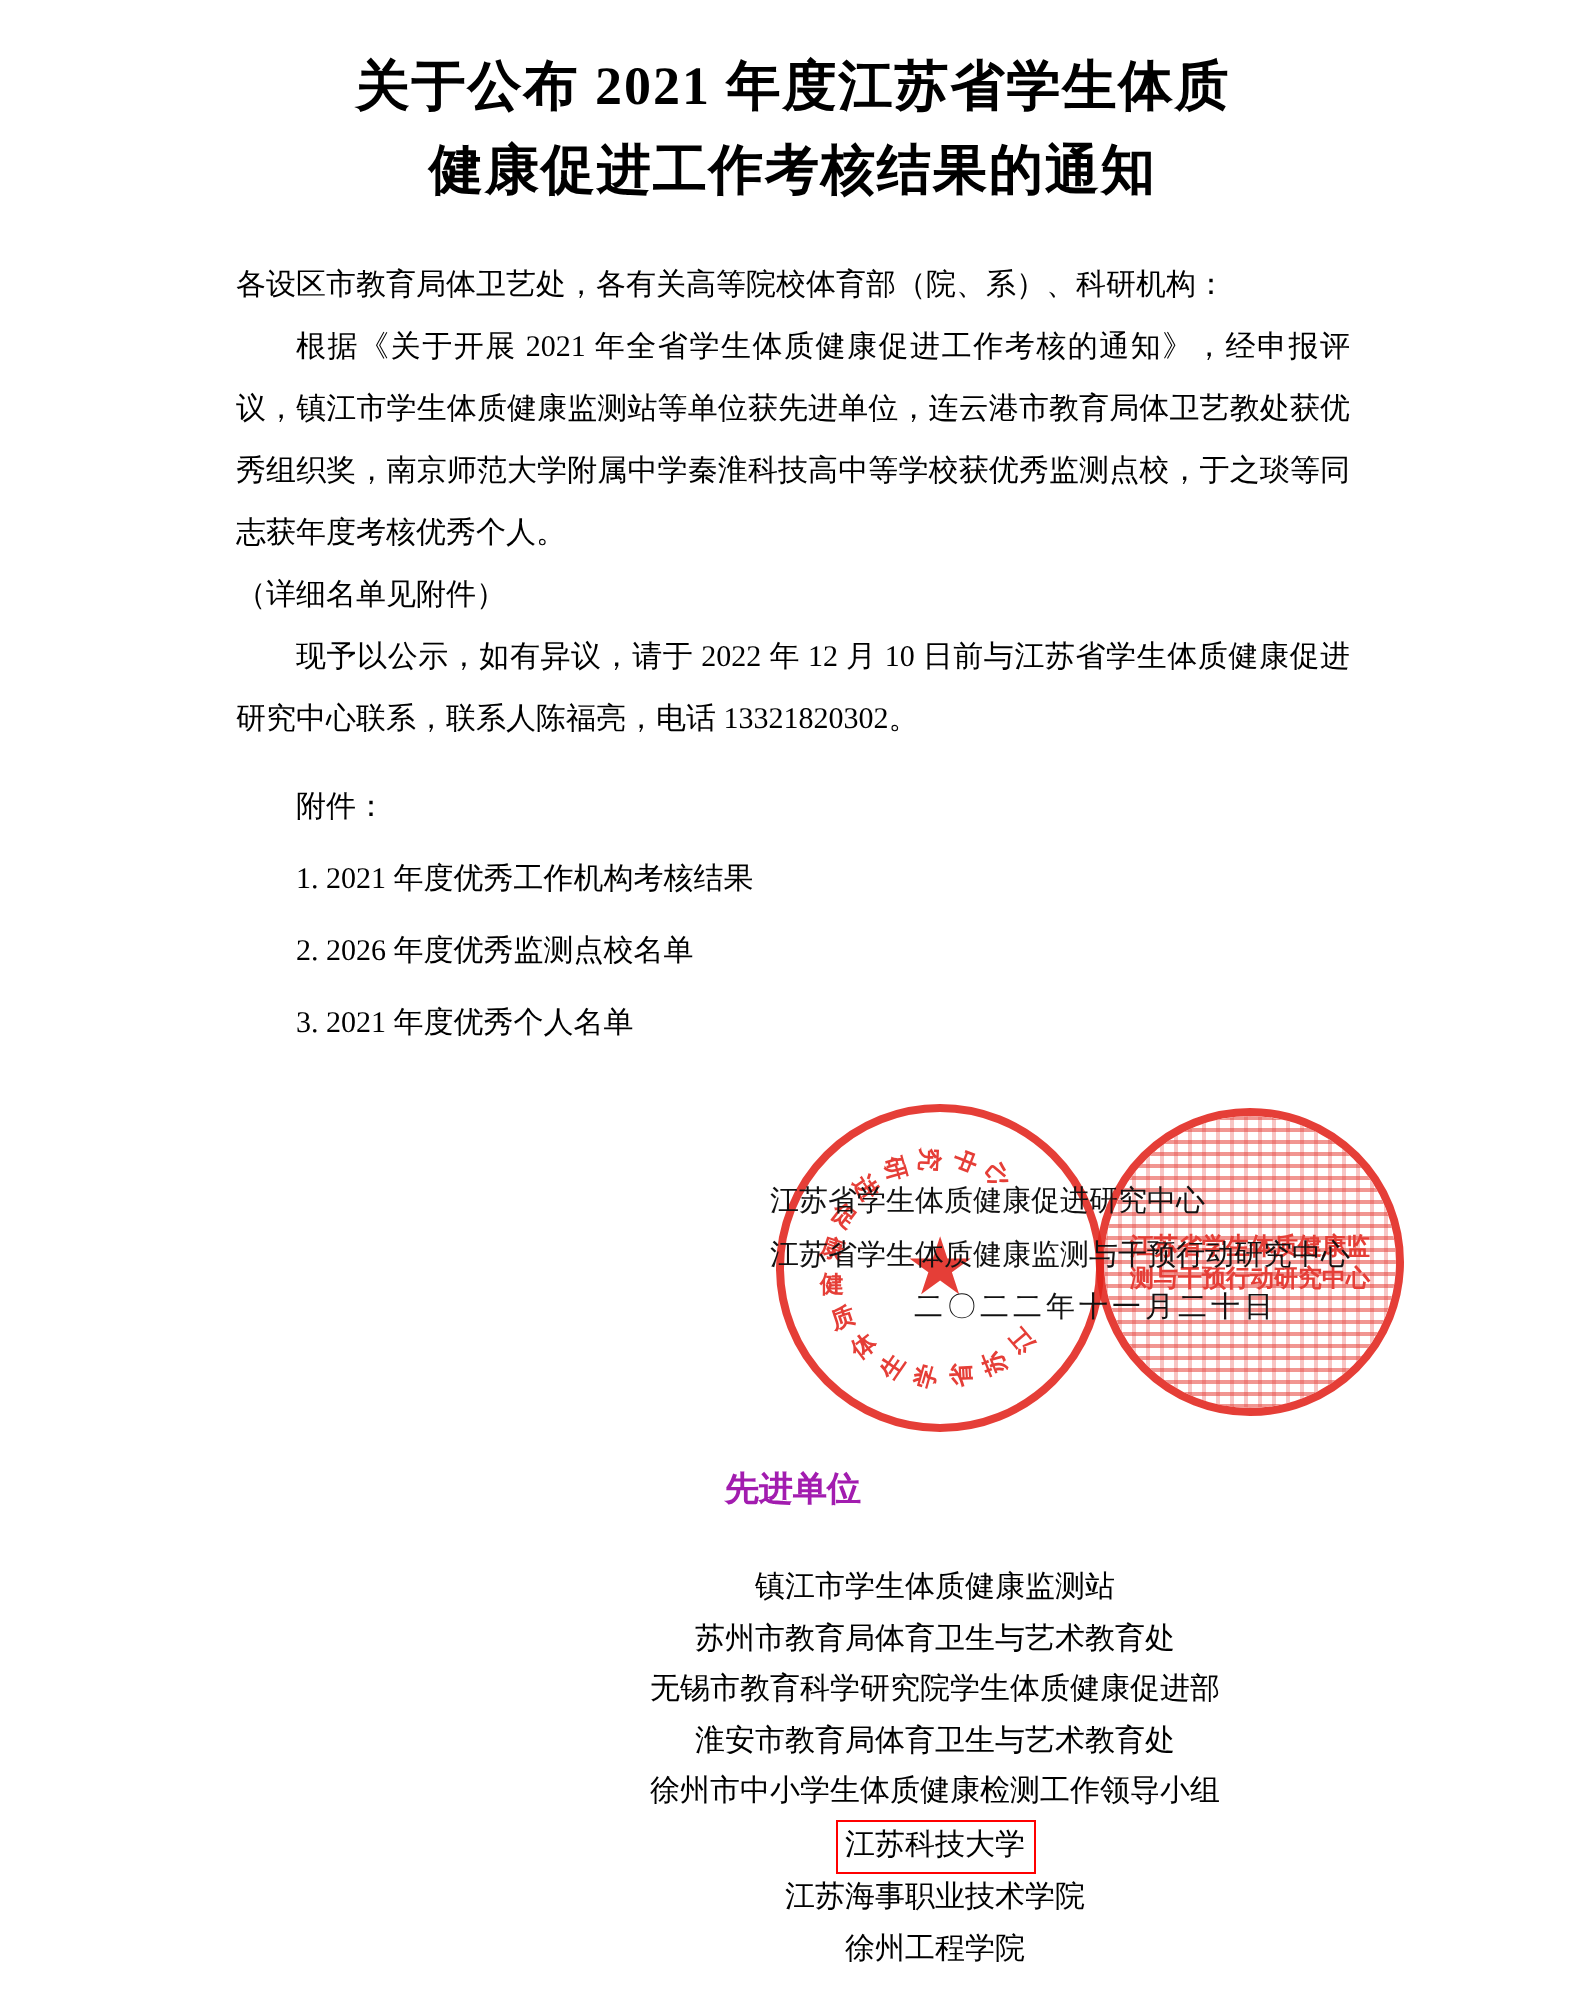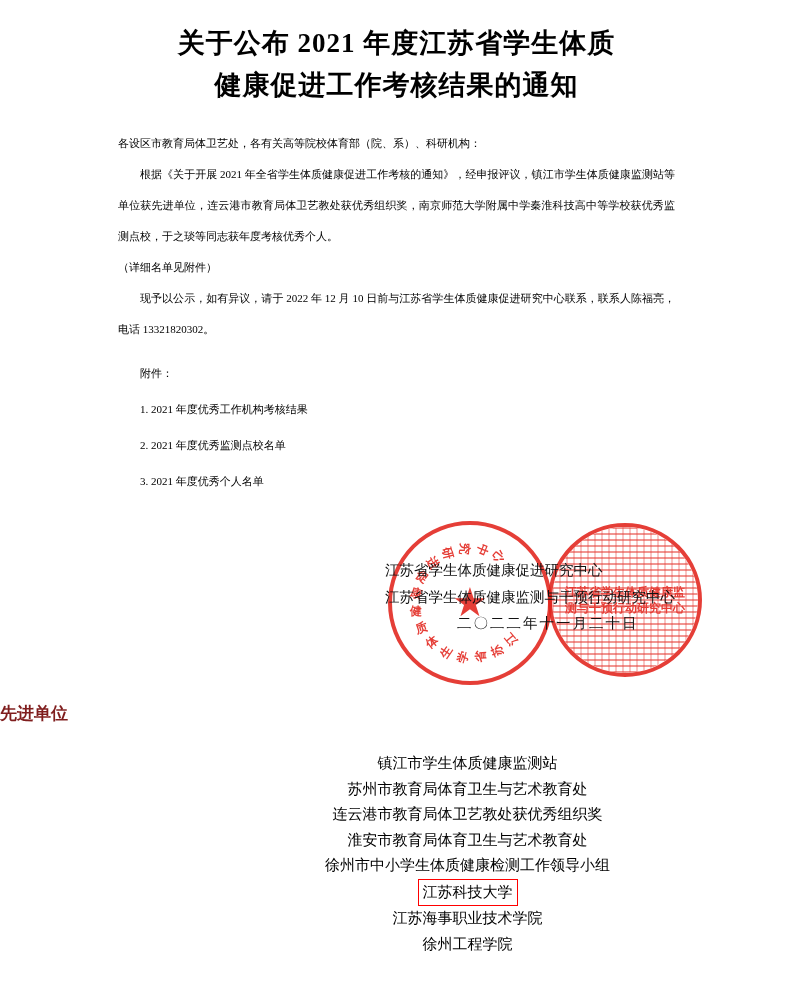--- a/index.html
+++ b/index.html
@@ -26,21 +26,21 @@
     text-align: center;
     font-size: 27px;
     font-weight: 700;
     line-height: 42px;
     letter-spacing: 1px;
     padding: 22px 95px 0 95px;
     font-family: "Liberation Serif", "DejaVu Serif", serif;
   }
   .body-block {
     padding: 22px 118px 0 118px;
-    font-size: 11px;
+    font-size: 15px;
     line-height: 31px;
     text-align: justify;
   }
   .p {
     margin: 0;
     text-align: justify;
   }
   .indent {
     text-indent: 2em;
   }
@@ -131,22 +131,22 @@
   }
   .seal-hatch {
     position: absolute;
     left: 0; top: 0; width: 100%; height: 100%;
     background:
       repeating-linear-gradient(0deg, rgba(226,36,28,0.55) 0 2px, rgba(255,255,255,0) 2px 6px),
       repeating-linear-gradient(90deg, rgba(226,36,28,0.30) 0 2px, rgba(255,255,255,0) 2px 7px);
     border-radius: 50%;
   }
   .red-heading {
-    text-align: left;
-    color: #7f1d1d;
+    text-align: center;
+    color: #a21caf;
     font-weight: 700;
     font-size: 17px;
     margin-top: 12px;
     font-family: "Liberation Sans", sans-serif;
   }
   .unit-list {
     margin: 26px 0 0 0;
     padding: 0 0 0 142px;
     list-style: none;
     font-size: 15px;
@@ -170,21 +170,21 @@
     <div>健康促进工作考核结果的通知</div>
   </div>
 
   <div class="body-block">
     <p class="p">各设区市教育局体卫艺处，各有关高等院校体育部（院、系）、科研机构：</p>
     <p class="p indent">根据《关于开展 2021 年全省学生体质健康促进工作考核的通知》，经申报评议，镇江市学生体质健康监测站等单位获先进单位，连云港市教育局体卫艺教处获优秀组织奖，南京师范大学附属中学秦淮科技高中等学校获优秀监测点校，于之琰等同志获年度考核优秀个人。</p>
     <p class="p">（详细名单见附件）</p>
     <p class="p indent">现予以公示，如有异议，请于 2022 年 12 月 10 日前与江苏省学生体质健康促进研究中心联系，联系人陈福亮，电话 13321820302。</p>
     <p class="p attach-head">附件：</p>
     <p class="p attach-item">1. 2021 年度优秀工作机构考核结果</p>
-    <p class="p attach-item">2. 2021 年度优秀监测点校名单</p>
+    <p class="p attach-item">2. 2026 年度优秀监测点校名单</p>
     <p class="p attach-item">3. 2021 年度优秀个人名单</p>
   </div>
 
   <div class="stamp-area">
 
     <div class="seal seal-round">
       <div class="seal-arc-text" id="arcText">
           <span style="transform: rotate(-220deg) translate(0px, -60px) rotate(90deg);">江</span>
           <span style="transform: rotate(-201.429deg) translate(0px, -60px) rotate(90deg);">苏</span>
           <span style="transform: rotate(-182.857deg) translate(0px, -60px) rotate(90deg);">省</span>
@@ -214,21 +214,21 @@
       <div>江苏省学生体质健康监测与干预行动研究中心</div>
       <div class="sign-date">二〇二二年十一月二十日</div>
     </div>
   </div>
 
   <div class="red-heading">先进单位</div>
 
   <ul class="unit-list">
     <li class="li-wrap"><span>镇江市学生体质健康监测站</span></li>
     <li class="li-wrap"><span>苏州市教育局体育卫生与艺术教育处</span></li>
-    <li class="li-wrap"><span>连云港市教育局体卫艺教处获优秀组织奖</span></li>
+    <li class="li-wrap"><span>无锡市教育科学研究院学生体质健康促进部</span></li>
     <li class="li-wrap"><span>淮安市教育局体育卫生与艺术教育处</span></li>
     <li class="li-wrap"><span>徐州市中小学生体质健康检测工作领导小组</span></li>
     <li class="li-wrap"><span class="unit-list-highlight" style="display:inline-block;border:1.5px solid #ff0000;padding:0 4px;">江苏科技大学</span></li>
     <li class="li-wrap"><span>江苏海事职业技术学院</span></li>
     <li class="li-wrap"><span>徐州工程学院</span></li>
   </ul>
 
 </div>
 
 </body></html>

